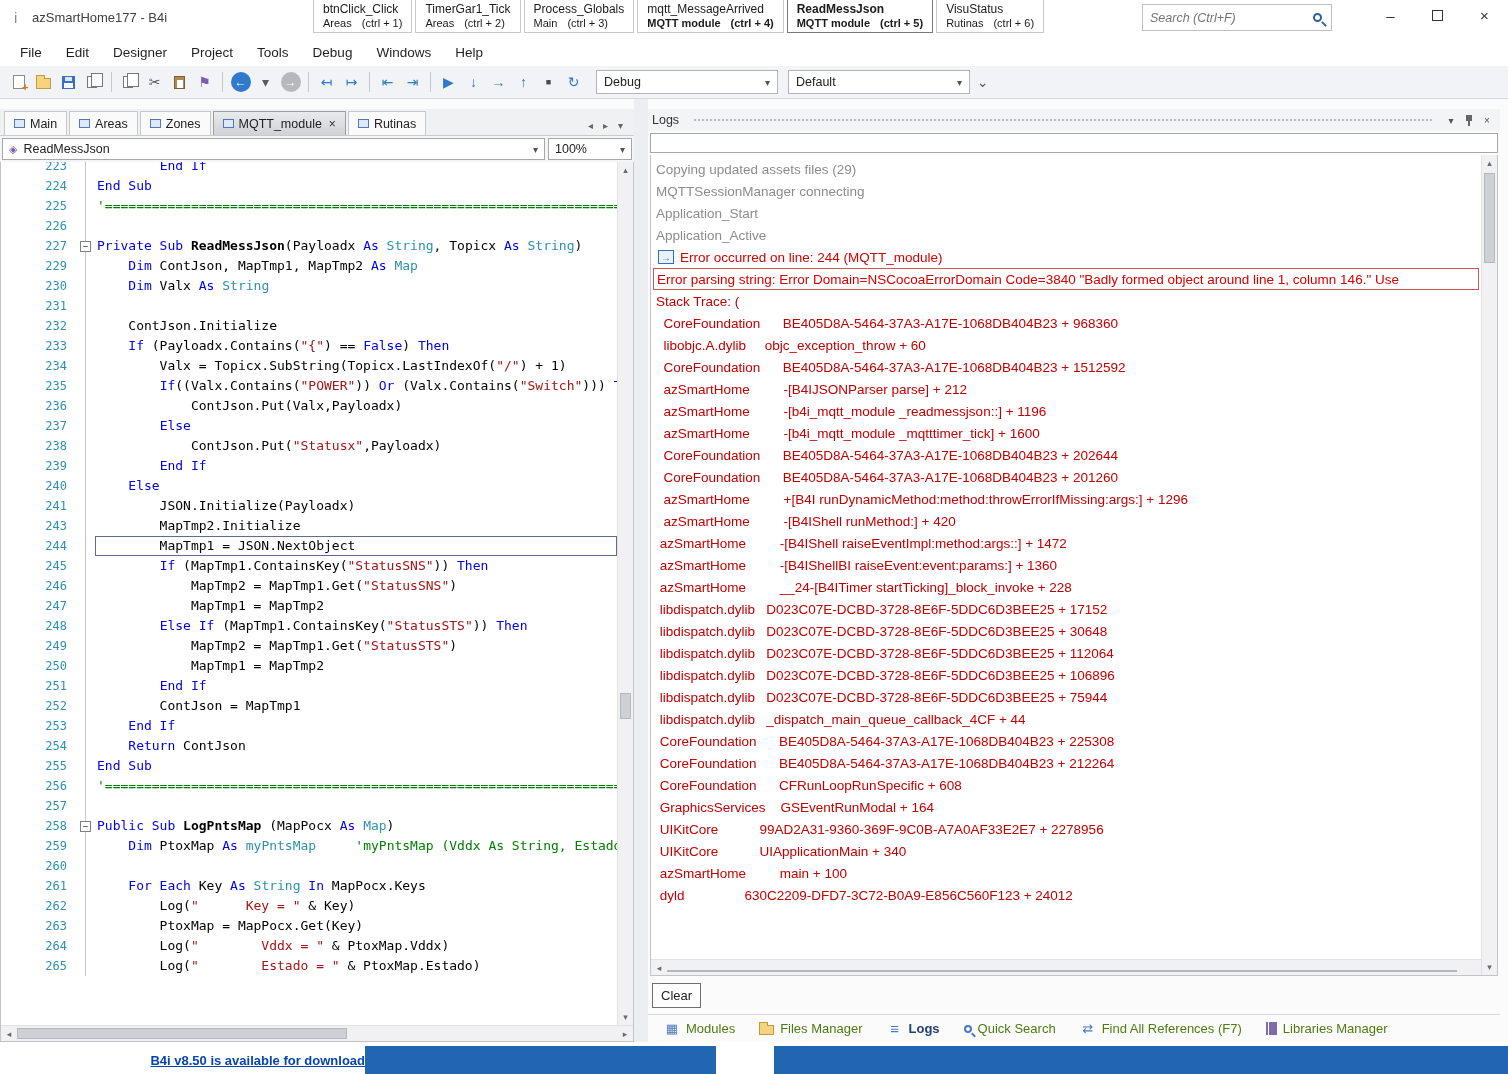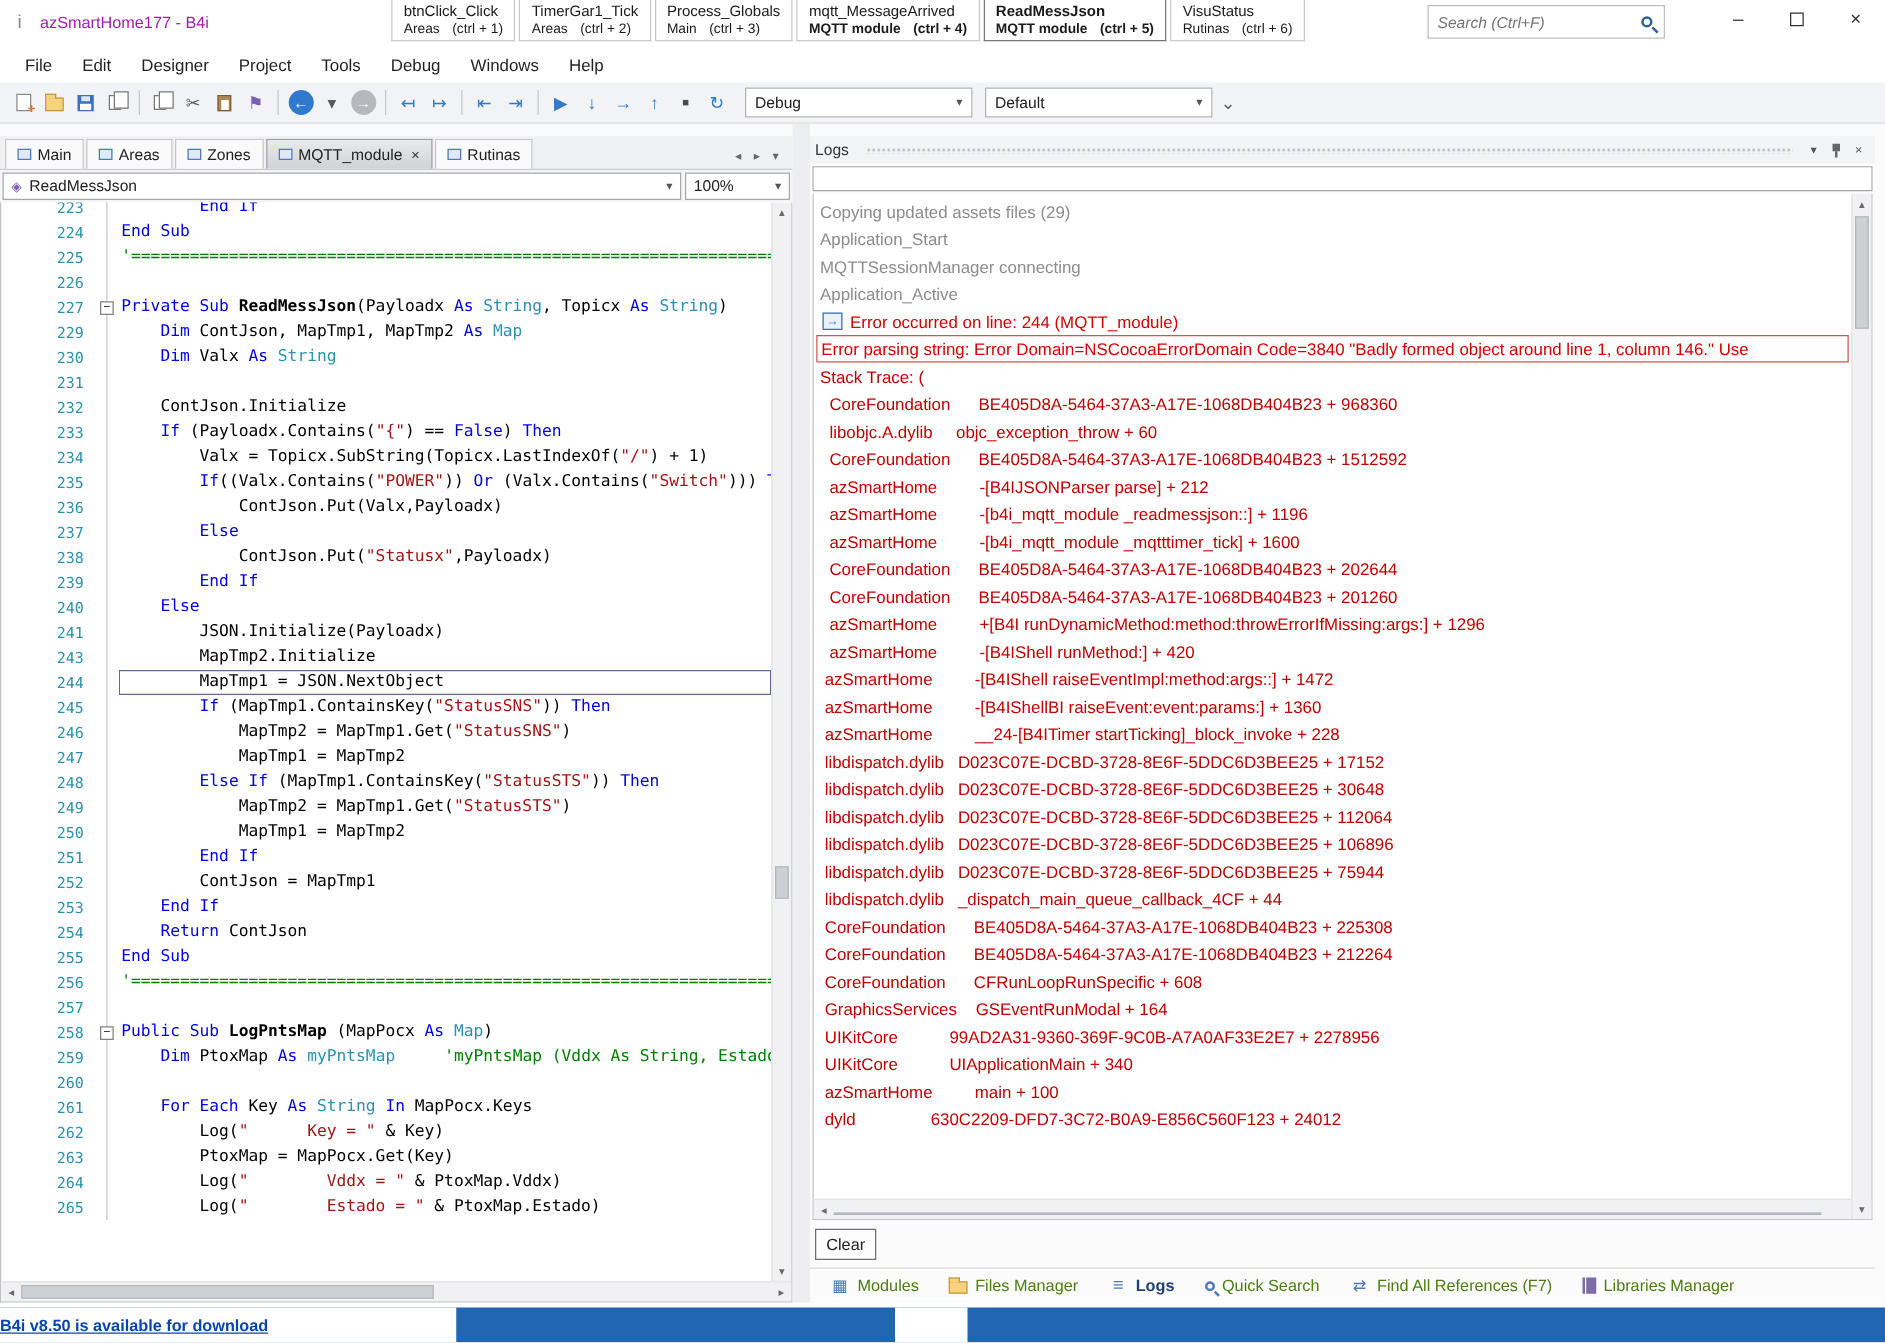--- a/index.html
+++ b/index.html
@@ -3,21 +3,21 @@
 <meta charset="utf-8">
 <style>
   *{margin:0;padding:0;box-sizing:border-box;}
   html,body{width:1508px;height:1074px;overflow:hidden;}
   body{font-family:"Liberation Sans",sans-serif;background:#fff;color:#222;}
   .app{position:relative;width:1508px;height:1074px;background:#fff;overflow:hidden;}
 
   
   .titlebar{position:absolute;top:0;left:0;right:0;height:38px;background:#fff;}
   .app-icon{position:absolute;left:14px;top:9px;font-size:15px;color:#8a8a8a;}
-  .title-text{position:absolute;left:32px;top:10px;font-size:13px;color:#a21caf;white-space:nowrap;}
+  .title-text{position:absolute;left:32px;top:10px;font-size:13px;color:#404040;white-space:nowrap;}
   .quick-tabs{position:absolute;left:313px;top:0;display:flex;align-items:flex-start;}
   .qtab{border:1px solid #c9c9c9;border-top:none;background:#fff;padding:2px 9px 3px;margin-right:3px;cursor:default;}
   .qtab.active{border-color:#777;}
   .qtab-name{font-size:12px;color:#1a1a1a;white-space:nowrap;}
   .qtab-sub{font-size:11px;color:#1a1a1a;white-space:nowrap;margin-top:1px;}
   .qtab-short{margin-left:10px;}
   .b{font-weight:bold;}
   .search-box{position:absolute;right:176px;top:4px;width:190px;height:27px;border:1px solid #bfbfbf;background:#fff;display:flex;align-items:center;padding:0 7px;}
   .search-box input{flex:1;border:none;outline:none;font-size:12.5px;font-style:italic;color:#3b82f6;font-family:"Liberation Sans",sans-serif;background:transparent;}
   .mag{position:relative;width:9px;height:9px;border:2px solid #2f5f9e;border-radius:50%;flex:none;margin-right:2px;}
@@ -136,21 +136,21 @@
   .ic-folder::before{content:"";position:absolute;top:-4px;left:-1px;width:7px;height:3px;background:#f6d37c;border:1px solid #c59a3f;border-bottom:none;}
   .ic-logs::before{content:"≡";color:#4d79bd;font-weight:bold;font-size:15px;}
   .ic-search{width:8px;height:8px;border:2px solid #4d79bd;border-radius:50%;position:relative;}
   .ic-search::after{content:"";position:absolute;width:5px;height:2px;background:#4d79bd;transform:rotate(45deg);left:5px;top:7px;}
   .ic-refs::before{content:"⇄";color:#4d79bd;font-size:13px;}
   .ic-book{width:11px;height:13px;background:#7e6ba8;position:relative;}
   .ic-book::before{content:"";position:absolute;left:2px;top:0;bottom:0;width:1px;background:#fff;}
 
   
   .statusbar{position:absolute;left:0;right:0;bottom:0;height:28px;background:#2166b1;}
-  .status-seg-left{position:absolute;left:0;top:0;bottom:0;width:365px;background:#fff;display:flex;align-items:center;justify-content:flex-start;}
+  .status-seg-left{position:absolute;left:0;top:0;bottom:0;width:365px;background:#fff;display:flex;align-items:center;justify-content:flex-end;}
   .status-link{font-size:13px;font-weight:bold;color:#0645ad;text-decoration:underline;cursor:pointer;white-space:nowrap;}
   .status-seg-mid{position:absolute;left:716px;top:0;bottom:0;width:58px;background:#fff;}
 </style>
 </head>
 <body>
 
 <div class="app">
 
   <div class="titlebar">
     <span class="app-icon">i</span>
@@ -380,24 +380,24 @@
       </div>
       <div class="logs-filter">
         <input value="" style="">
       </div>
       <div class="logs-body">
         <div class="logbox">
             <div class="lrow gray">
               <span class="ltext">Copying updated assets files (29)</span>
             </div>
             <div class="lrow gray">
+              <span class="ltext">MQTTSessionManager connecting</span>
+            </div>
+            <div class="lrow gray">
               <span class="ltext">Application_Start</span>
-            </div>
-            <div class="lrow gray">
-              <span class="ltext">MQTTSessionManager connecting</span>
             </div>
             <div class="lrow gray">
               <span class="ltext">Application_Active</span>
             </div>
             <div class="lrow error">
               <span class="err-ic">→</span>
               <span class="ltext">Error occurred on line: 244 (MQTT_module)</span>
             </div>
             <div class="lrow errbox">
               <span class="ltext">Error parsing string: Error Domain=NSCocoaErrorDomain Code=3840 "Badly formed object around line 1, column 146." Use</span>

